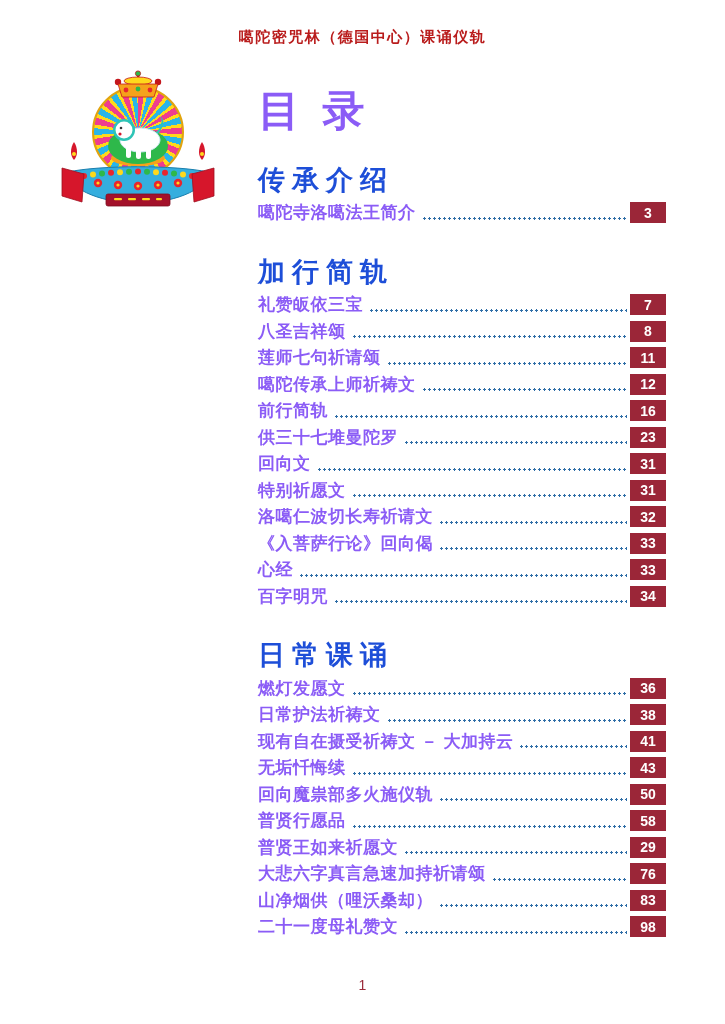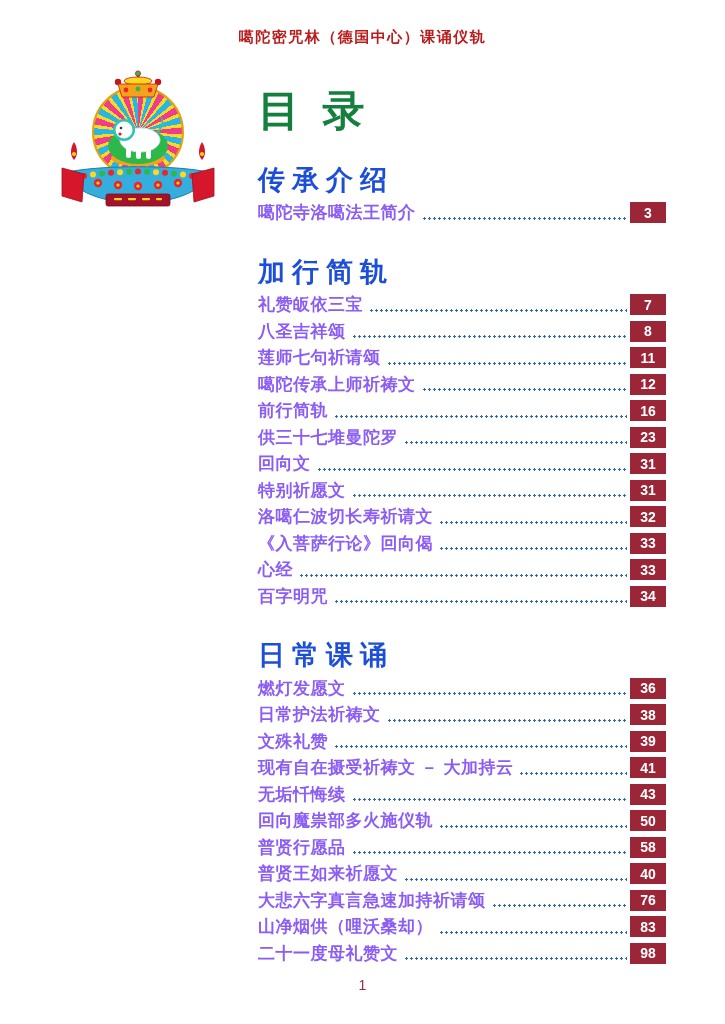--- a/index.html
+++ b/index.html
@@ -17,21 +17,21 @@
   .rays{
     position:absolute;left:32px;top:16px;width:92px;height:92px;border-radius:50%;
     box-sizing:border-box;border:2px solid #e2a40e;
     background:repeating-conic-gradient(from 0deg,#ee3d8f 0deg 9deg,#ffd91c 9deg 14deg,#2ab5e8 14deg 23deg,#ffd91c 23deg 28deg);
   }
   .emblem svg{position:absolute;left:0;top:0;}
   
   .main{position:absolute;left:258px;top:88px;width:408px;}
   .page-title{
     font-family:"Liberation Serif","DejaVu Serif",serif;
-    font-size:42px;line-height:1.1;font-weight:bold;color:#15803d;
+    font-size:42px;line-height:1.1;font-weight:bold;color:#8b5cf6;
     letter-spacing:6px;margin:0 0 30px 0;
   }
   .toc-section{margin-bottom:30px;}
   .section-heading{
     font-family:Liberation Serif, serif;
     font-size:27px;line-height:1.2;font-weight:bold;color:#1d4ed8;
     letter-spacing:7px;margin:0 0 3px 0;
   }
   .toc-row{display:flex;align-items:center;height:26.5px;}
   .toc-label{
@@ -230,25 +230,20 @@
     <span class="toc-dots"></span>
     <span class="toc-badge">36</span>
   </div>
 
   <div class="toc-row">
     <span class="toc-label">日常护法祈祷文</span>
     <span class="toc-dots"></span>
     <span class="toc-badge">38</span>
   </div>
 
-  <div class="toc-row">
-    <span class="toc-label">文殊礼赞</span>
-    <span class="toc-dots"></span>
-    <span class="toc-badge">39</span>
-  </div>
 
   <div class="toc-row">
     <span class="toc-label">现有自在摄受祈祷文 － 大加持云</span>
     <span class="toc-dots"></span>
     <span class="toc-badge">41</span>
   </div>
 
   <div class="toc-row">
     <span class="toc-label">无垢忏悔续</span>
     <span class="toc-dots"></span>
@@ -263,21 +258,21 @@
 
   <div class="toc-row">
     <span class="toc-label">普贤行愿品</span>
     <span class="toc-dots"></span>
     <span class="toc-badge">58</span>
   </div>
 
   <div class="toc-row">
     <span class="toc-label">普贤王如来祈愿文</span>
     <span class="toc-dots"></span>
-    <span class="toc-badge">40</span>
+    <span class="toc-badge">29</span>
   </div>
 
   <div class="toc-row">
     <span class="toc-label">大悲六字真言急速加持祈请颂</span>
     <span class="toc-dots"></span>
     <span class="toc-badge">76</span>
   </div>
 
   <div class="toc-row">
     <span class="toc-label">山净烟供（哩沃桑却）</span>

